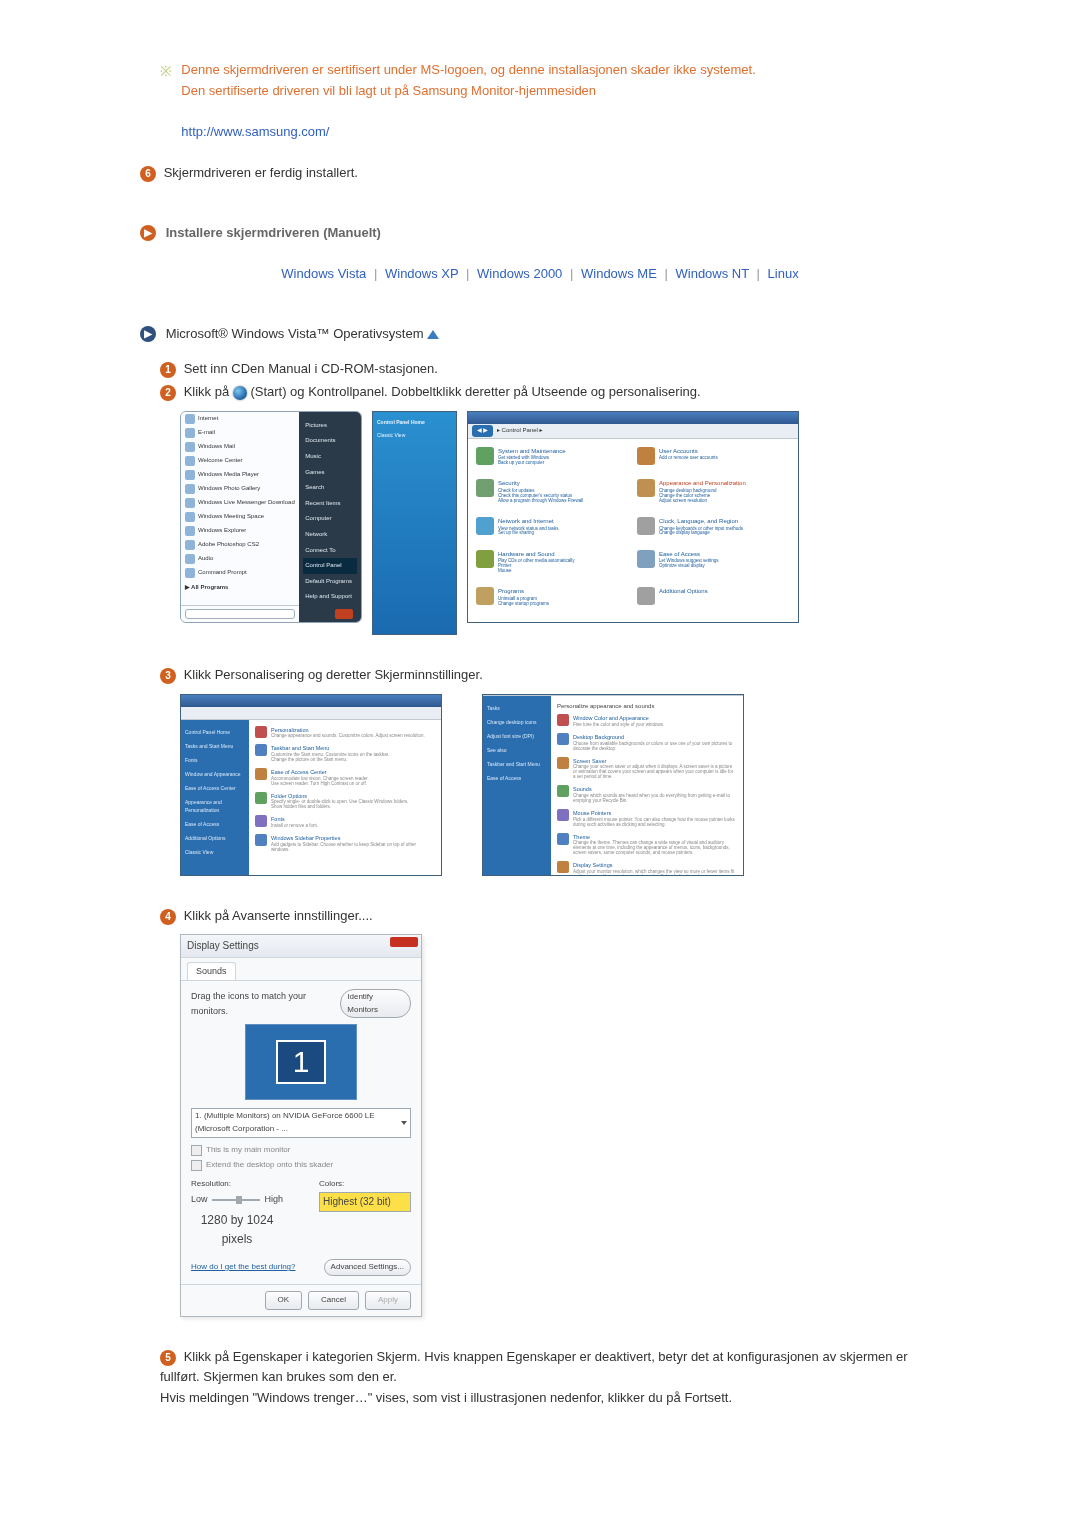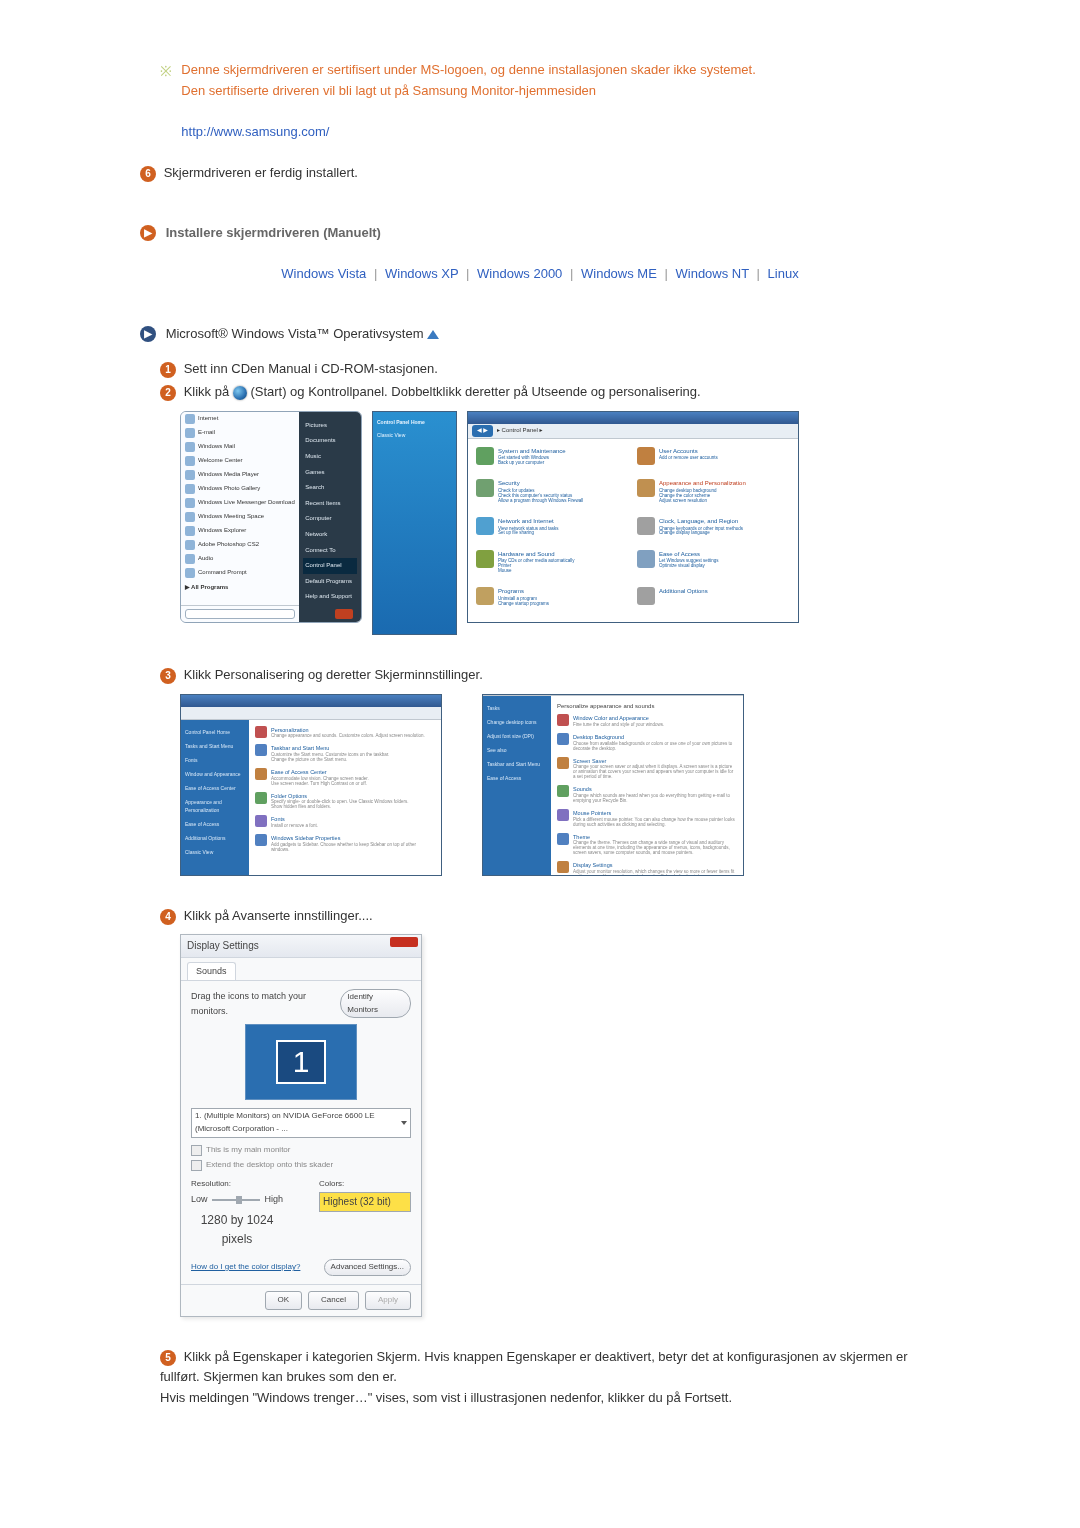--- a/index.html
+++ b/index.html
@@ -976,21 +976,21 @@
           </div>
           <div class="dd-col">
             <div class="lbl">Colors:</div>
             <div class="dd-dropbox">
               <span>Highest (32 bit)</span>
                   <span class="tri"></span>
             </div>
           </div>
         </div>
         <div class="dd-foot">
-          <span class="dd-link">How do I get the color display?</span>
+          <span class="dd-link">How do I get the best during?</span>
           <span class="dd-idbtn">Advanced Settings...</span>
         </div>
       </div>
       <div class="dd-btnrow">
         <span class="dd-btn">OK</span>
         <span class="dd-btn">Cancel</span>
         <span class="dd-btn dis">Apply</span>
       </div>
     </div>
   </div>

